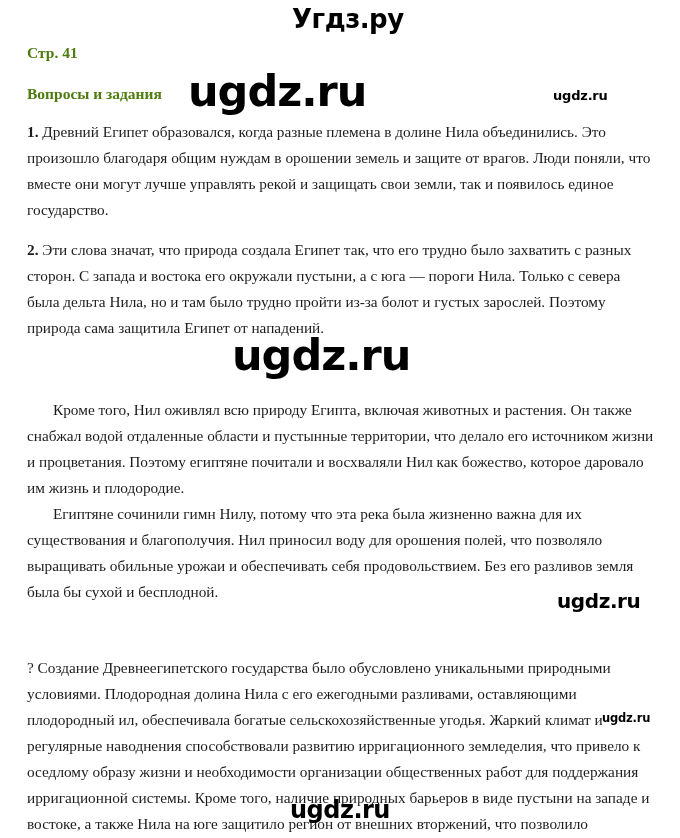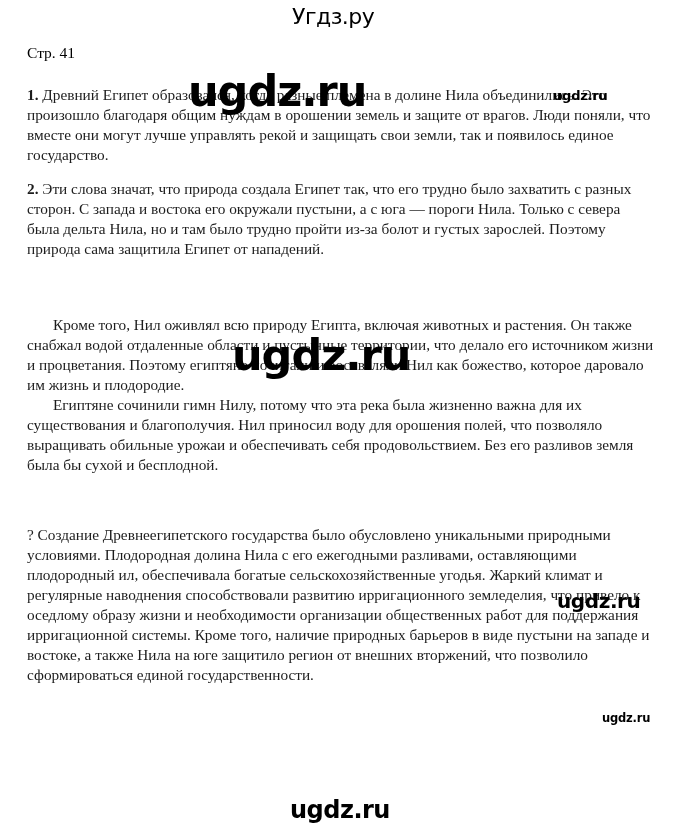--- a/index.html
+++ b/index.html
@@ -16,49 +16,49 @@
     font-family: "Liberation Serif", "DejaVu Serif", serif;
     color: #1a1a1a;
   }
 
   
   .site-logo {
     position: absolute;
     top: 4px;
     left: 292px;
     font-family: "DejaVu Sans", "Liberation Sans", sans-serif;
-    font-weight: normal;
-    font-size: 22px;
+    font-weight: bold;
+    font-size: 26px;
     letter-spacing: -0.5px;
     color: #000000;
     white-space: nowrap;
   }
 
   
   .content {
     position: absolute;
     left: 27px;
     top: 44px;
     width: 628px;
   }
 
   .heading {
-    font-weight: normal;
+    font-weight: bold;
     font-size: 15.5px;
     line-height: 1.2;
-    color: #000000;
+    color: #4d7c0f;
     margin: 0;
   }
   .heading.page-num { margin-bottom: 22px; }
   .heading.section  { margin-bottom: 16px; }
 
   p.para {
     margin: 0;
     font-size: 15.3px;
-    line-height: 20px;
+    line-height: 26px;
     text-align: left;
     color: #1c1c1c;
   }
   p.para + p.para { margin-top: 0; }
 
   p.para .num {
     font-weight: bold;
   }
 
   .gap-sm { height: 14px; }
@@ -113,20 +113,21 @@
 <body>
 
 <div class="page">
 
   <div class="site-logo">Угдз.ру</div>
 
   <div class="content">
 
     <div class="heading page-num">Стр. 41</div>
 
+    <div class="heading section">Вопросы и задания</div>
 
     <p class="para"><span class="num">1.</span><span> Древний Египет образовался, когда разные племена в долине Нила объединились. Это произошло благодаря общим нуждам в орошении земель и защите от врагов. Люди поняли, что вместе они могут лучше управлять рекой и защищать свои земли, так и появилось единое государство.</span></p>
 
     <div class="gap-sm"></div>
 
     <p class="para"><span class="num">2.</span><span> Эти слова значат, что природа создала Египет так, что его трудно было захватить с разных сторон. С запада и востока его окружали пустыни, а с юга — пороги Нила. Только с севера была дельта Нила, но и там было трудно пройти из-за болот и густых зарослей. Поэтому природа сама защитила Египет от нападений.</span></p>
 
     <div class="gap-xl"></div>
 
 

